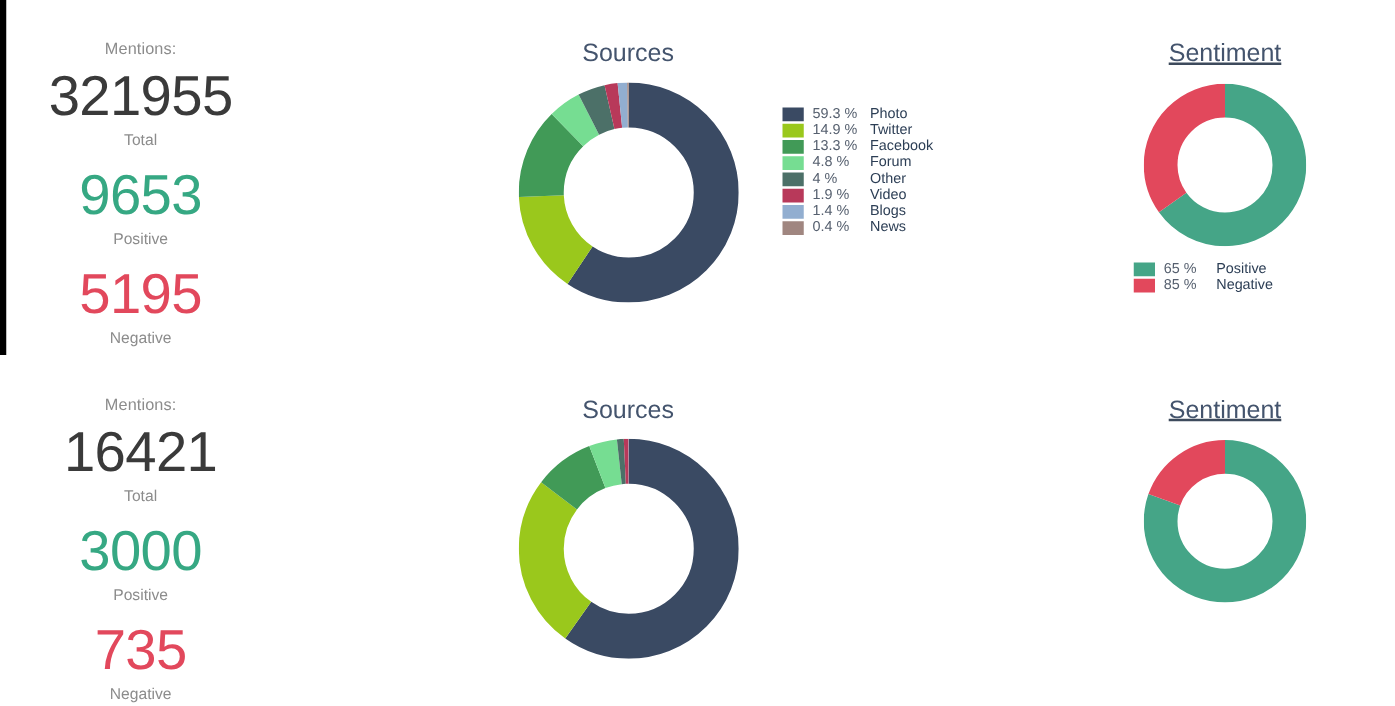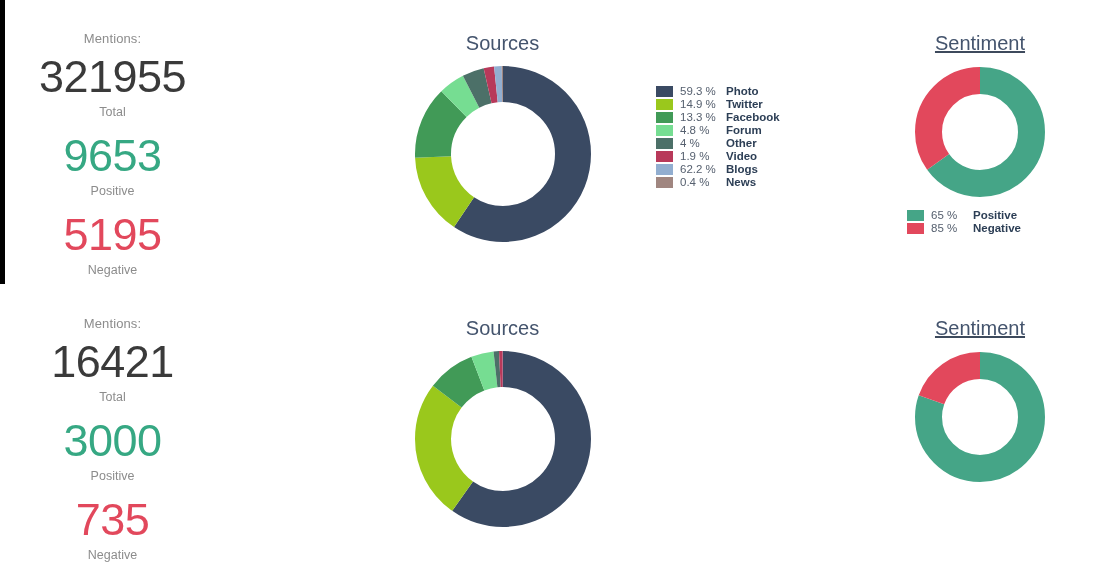--- a/index.html
+++ b/index.html
@@ -111,25 +111,25 @@
     flex: 0 0 17px;
     margin-right: 7px;
   }
   .legend-pct {
     color: #56606f;
     min-width: 44px;
     text-align: left;
   }
   .legend-label {
     color: #2c3e55;
-    font-weight: bold;
+    font-weight: normal;
     margin-left: 2px;
   }
 
-  .legend-sources { left: 656px; }
+  .legend-sources { left: 626px; }
   .legend-sources.l1 { top: 85px; }
 
   .legend-sentiment { left: 907px; }
   .legend-sentiment .legend-pct { min-width: 40px; }
   .legend-sentiment.s1 { top: 209px; }
 </style>
 </head>
 <body>
 
 <div class="left-edge-strip"></div>
@@ -188,21 +188,21 @@
         <span class="legend-pct">4 %</span>
         <span class="legend-label">Other</span>
       </div>
       <div class="legend-row">
         <span class="legend-swatch" style="background: rgb(184, 57, 90);"></span>
         <span class="legend-pct">1.9 %</span>
         <span class="legend-label">Video</span>
       </div>
       <div class="legend-row">
         <span class="legend-swatch" style="background: rgb(146, 174, 208);"></span>
-        <span class="legend-pct">62.2 %</span>
+        <span class="legend-pct">1.4 %</span>
         <span class="legend-label">Blogs</span>
       </div>
       <div class="legend-row">
         <span class="legend-swatch" style="background: rgb(160, 134, 128);"></span>
         <span class="legend-pct">0.4 %</span>
         <span class="legend-label">News</span>
       </div>
     </div>
 
   <div class="chart-block block-sentiment">

